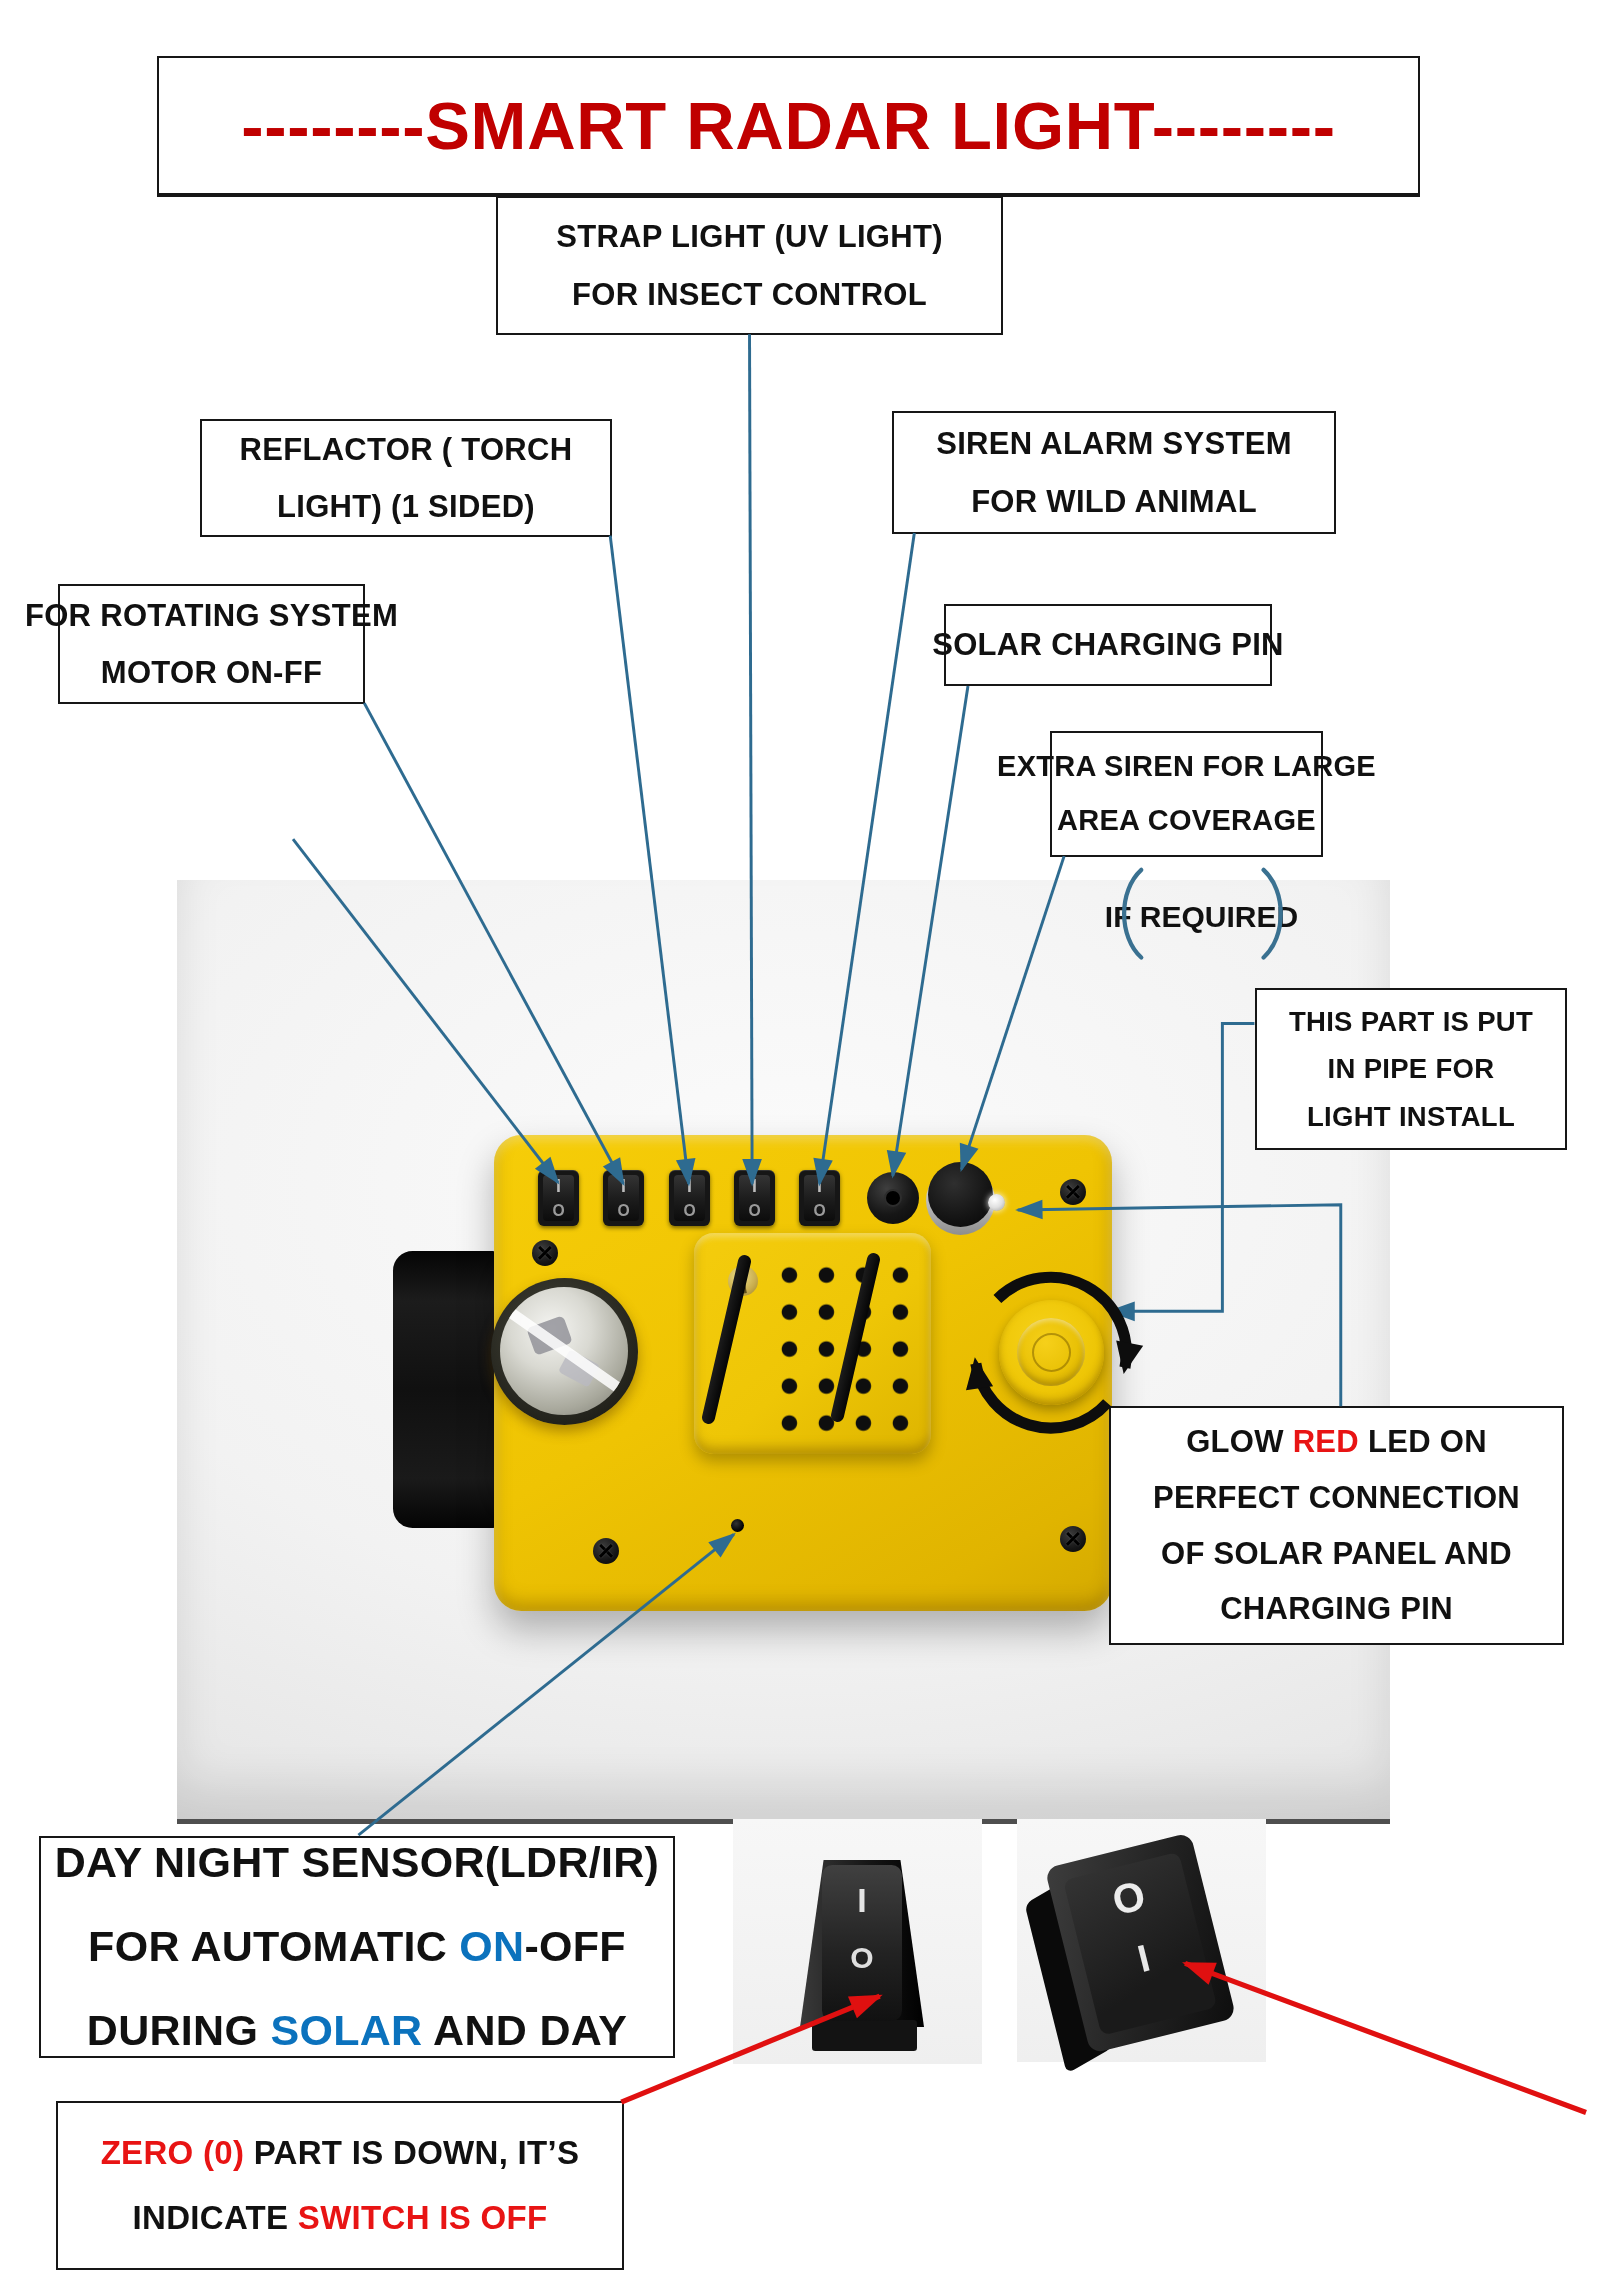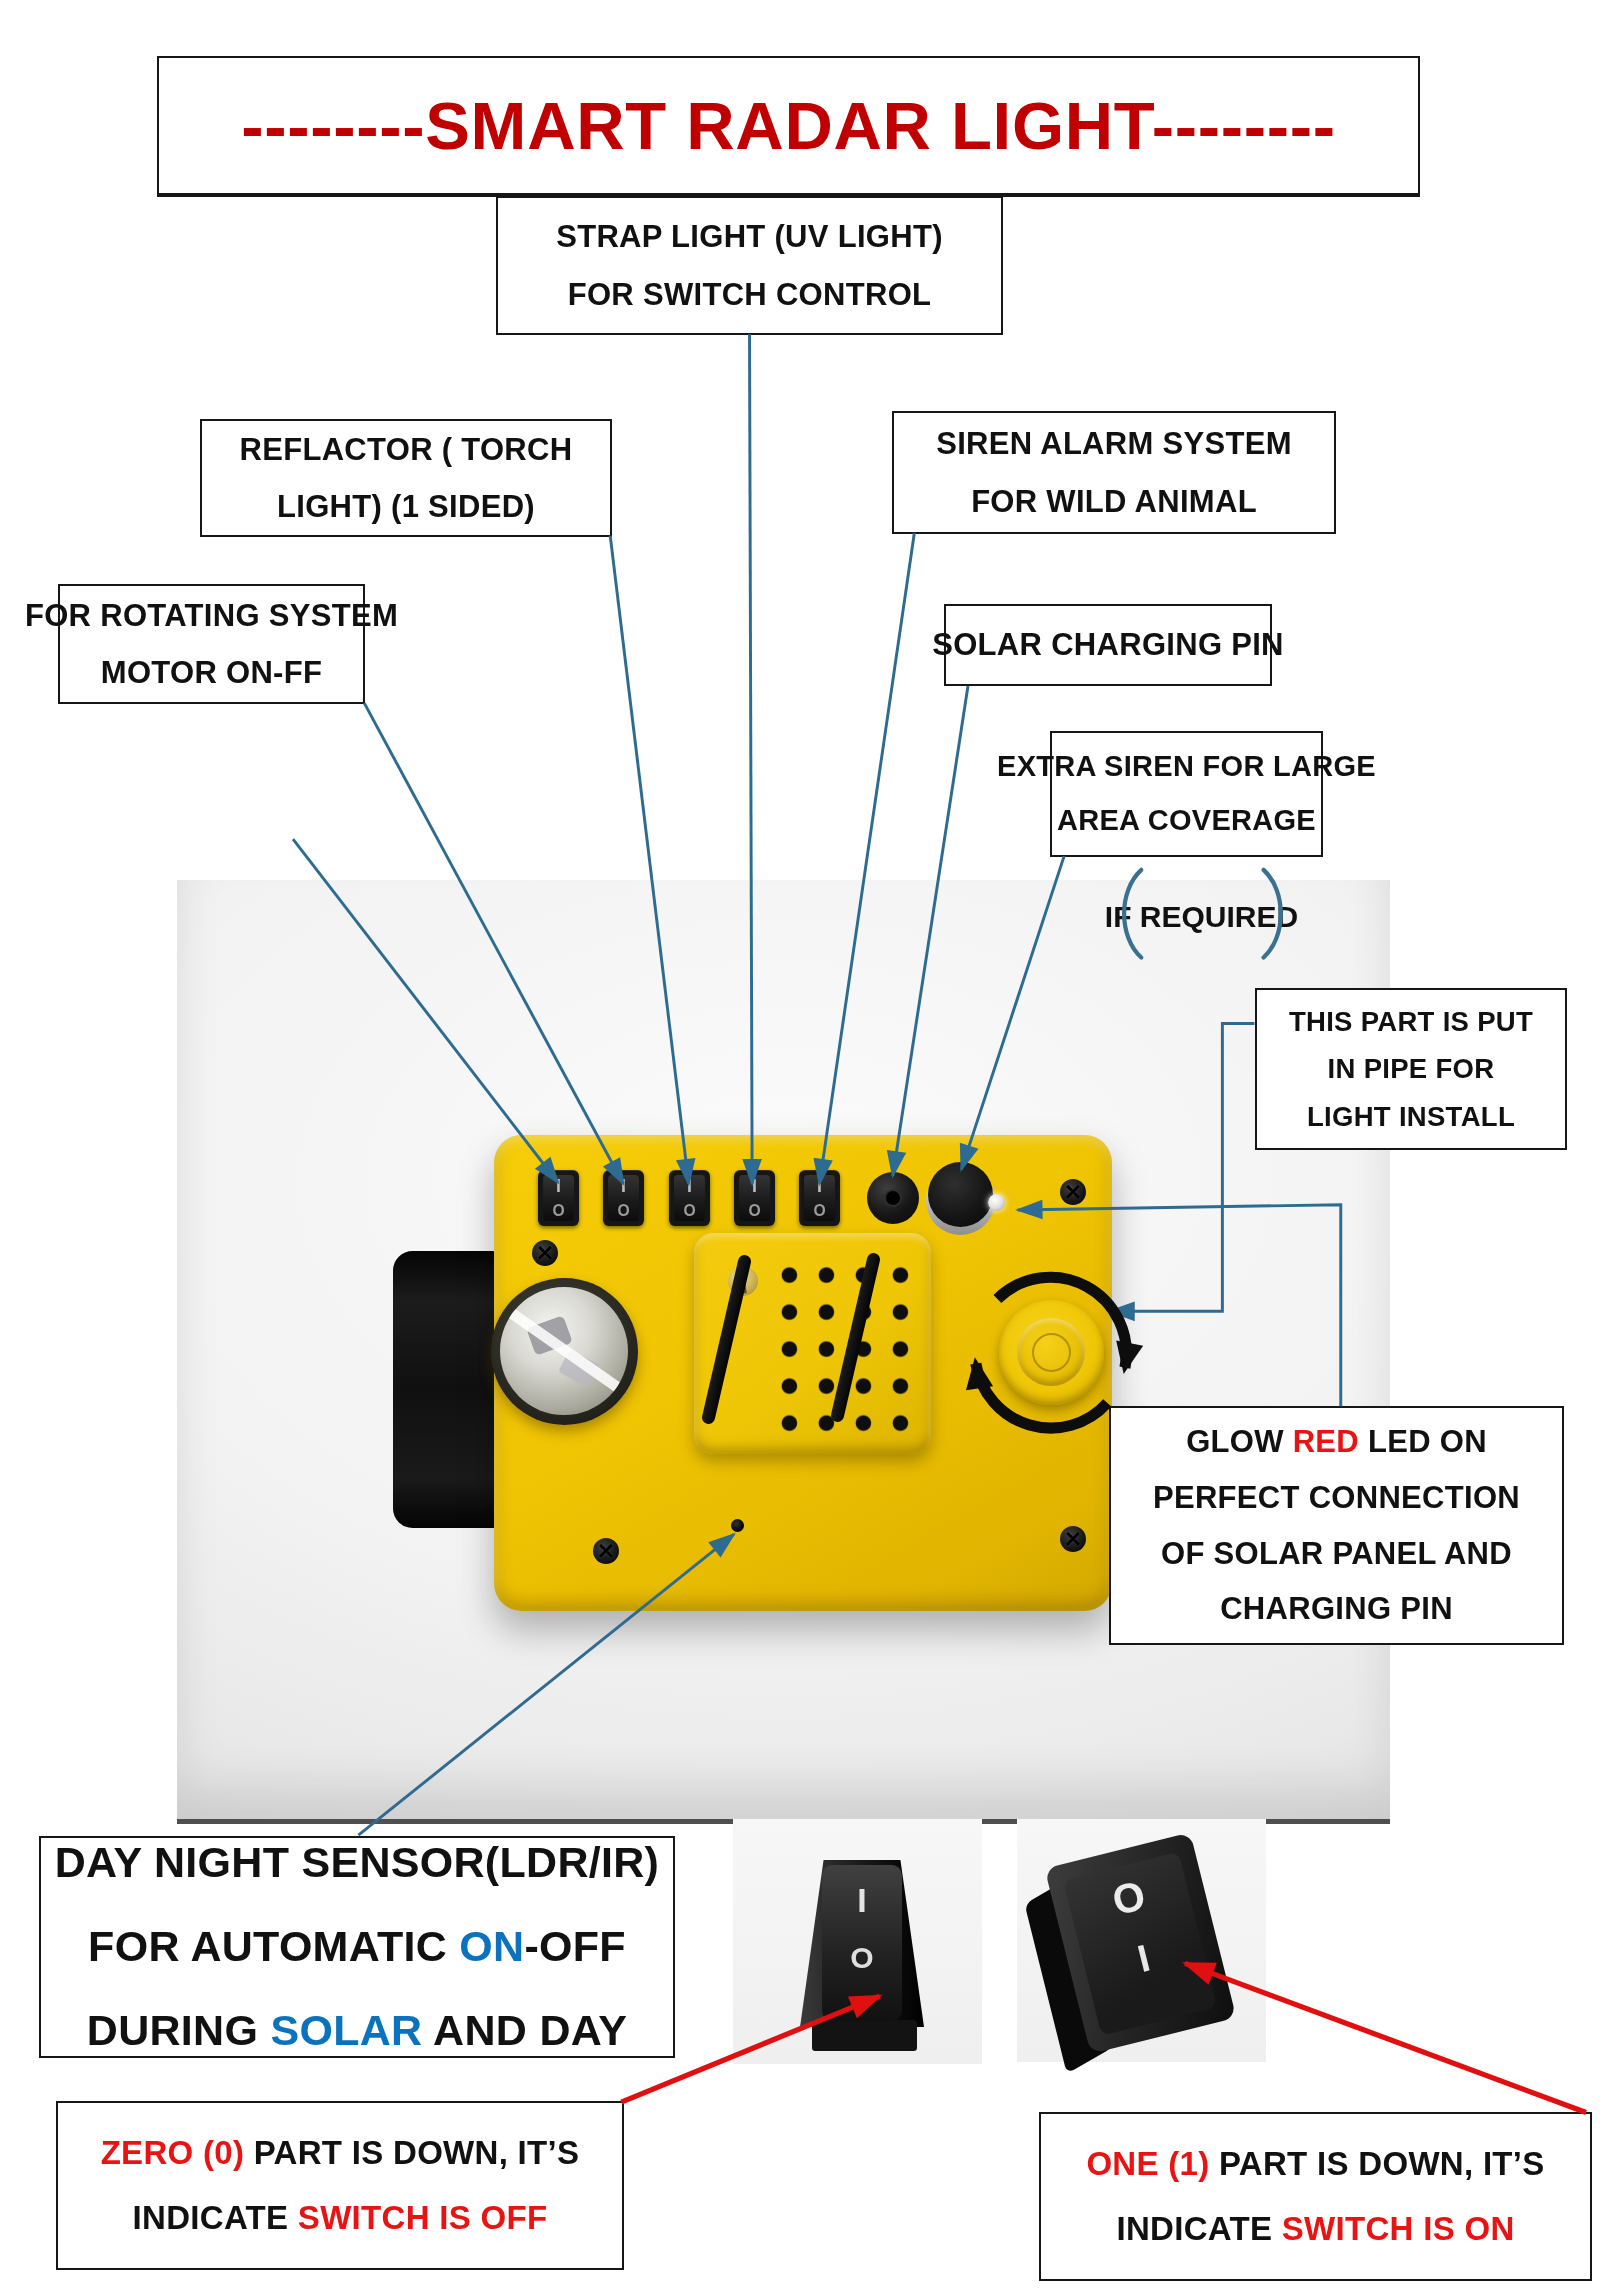--- a/index.html
+++ b/index.html
@@ -156,21 +156,21 @@
 <body>
 
 <div id="canvas">
 
   <div class="box" id="title-box">
     <div class="ln">--------SMART RADAR LIGHT--------</div>
   </div>
 
   <div class="box" id="strap-box">
     <div class="ln">STRAP LIGHT (UV LIGHT)</div>
-    <div class="ln">FOR SWITCH CONTROL</div>
+    <div class="ln">FOR INSECT CONTROL</div>
   </div>
   <div class="box" id="reflector-box">
     <div class="ln">REFLACTOR ( TORCH</div>
     <div class="ln">LIGHT) (1 SIDED)</div>
   </div>
   <div class="box" id="rotating-box">
     <div class="ln">FOR ROTATING SYSTEM</div>
     <div class="ln">MOTOR ON-FF</div>
   </div>
   <div class="box" id="siren-box">
@@ -197,24 +197,20 @@
     <div class="ln">CHARGING PIN</div>
   </div>
   <div class="box" id="day-box">
     <div class="ln">DAY NIGHT SENSOR(LDR/IR)</div>
     <div class="ln"><span>FOR AUTOMATIC </span><span class="blue">ON</span><span>-OFF</span></div>
     <div class="ln"><span>DURING </span><span class="blue">SOLAR</span><span> AND DAY</span></div>
   </div>
   <div class="box" id="zero-box">
     <div class="ln"><span class="red">ZERO (0)</span><span> PART IS DOWN, IT’S</span></div>
     <div class="ln"><span>INDICATE </span><span class="red">SWITCH IS OFF</span></div>
-  </div>
-  <div class="box" id="one-box">
-    <div class="ln"><span class="red">ONE (1)</span><span> PART IS DOWN, IT’S</span></div>
-    <div class="ln"><span>INDICATE </span><span class="red">SWITCH IS ON</span></div>
   </div>
 
   <div id="photo"></div>
   <div id="torch-cyl"></div>
 
   <div id="device">
 
     <div class="dswitch" id="sw1">
       <div class="rocker">
         <span class="mi">I</span>

